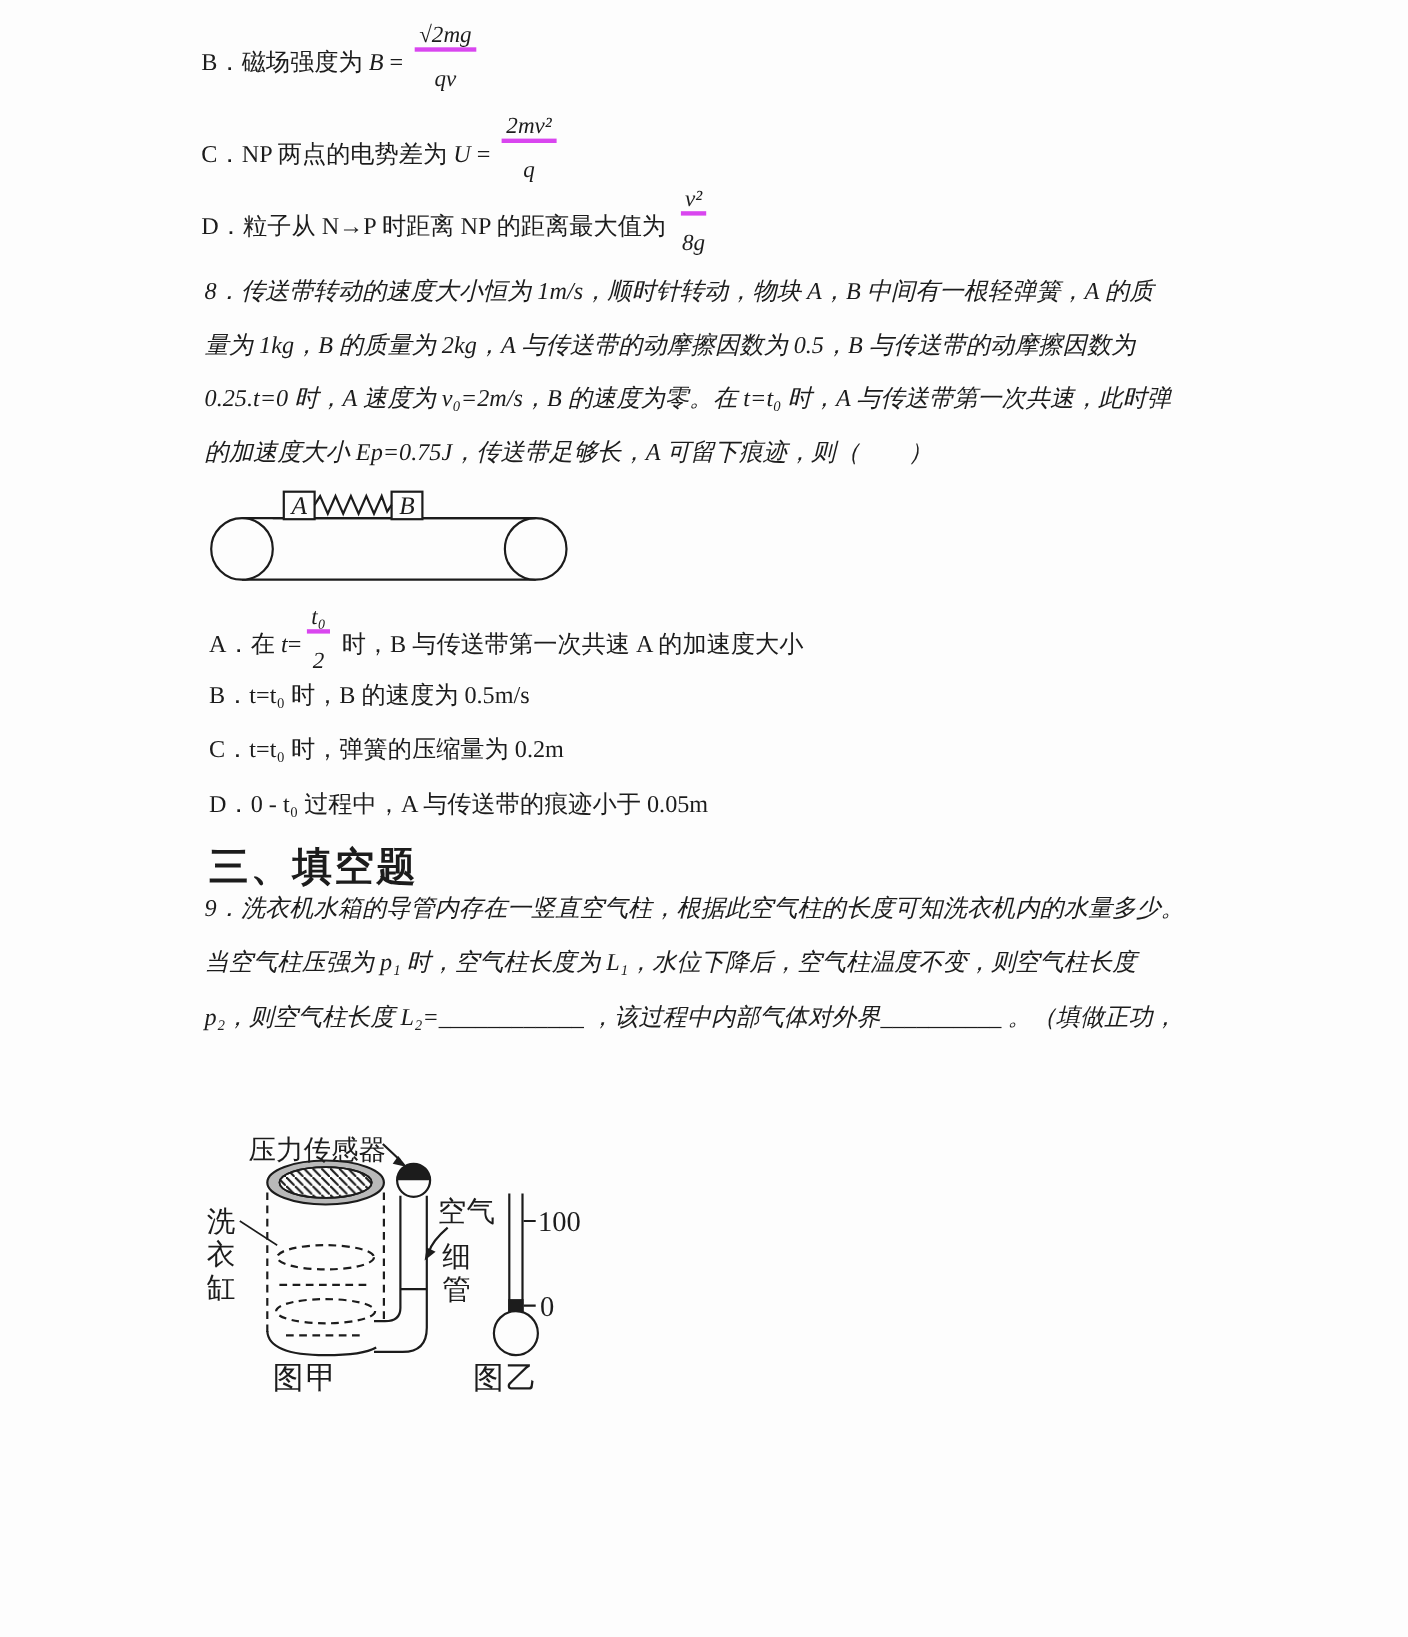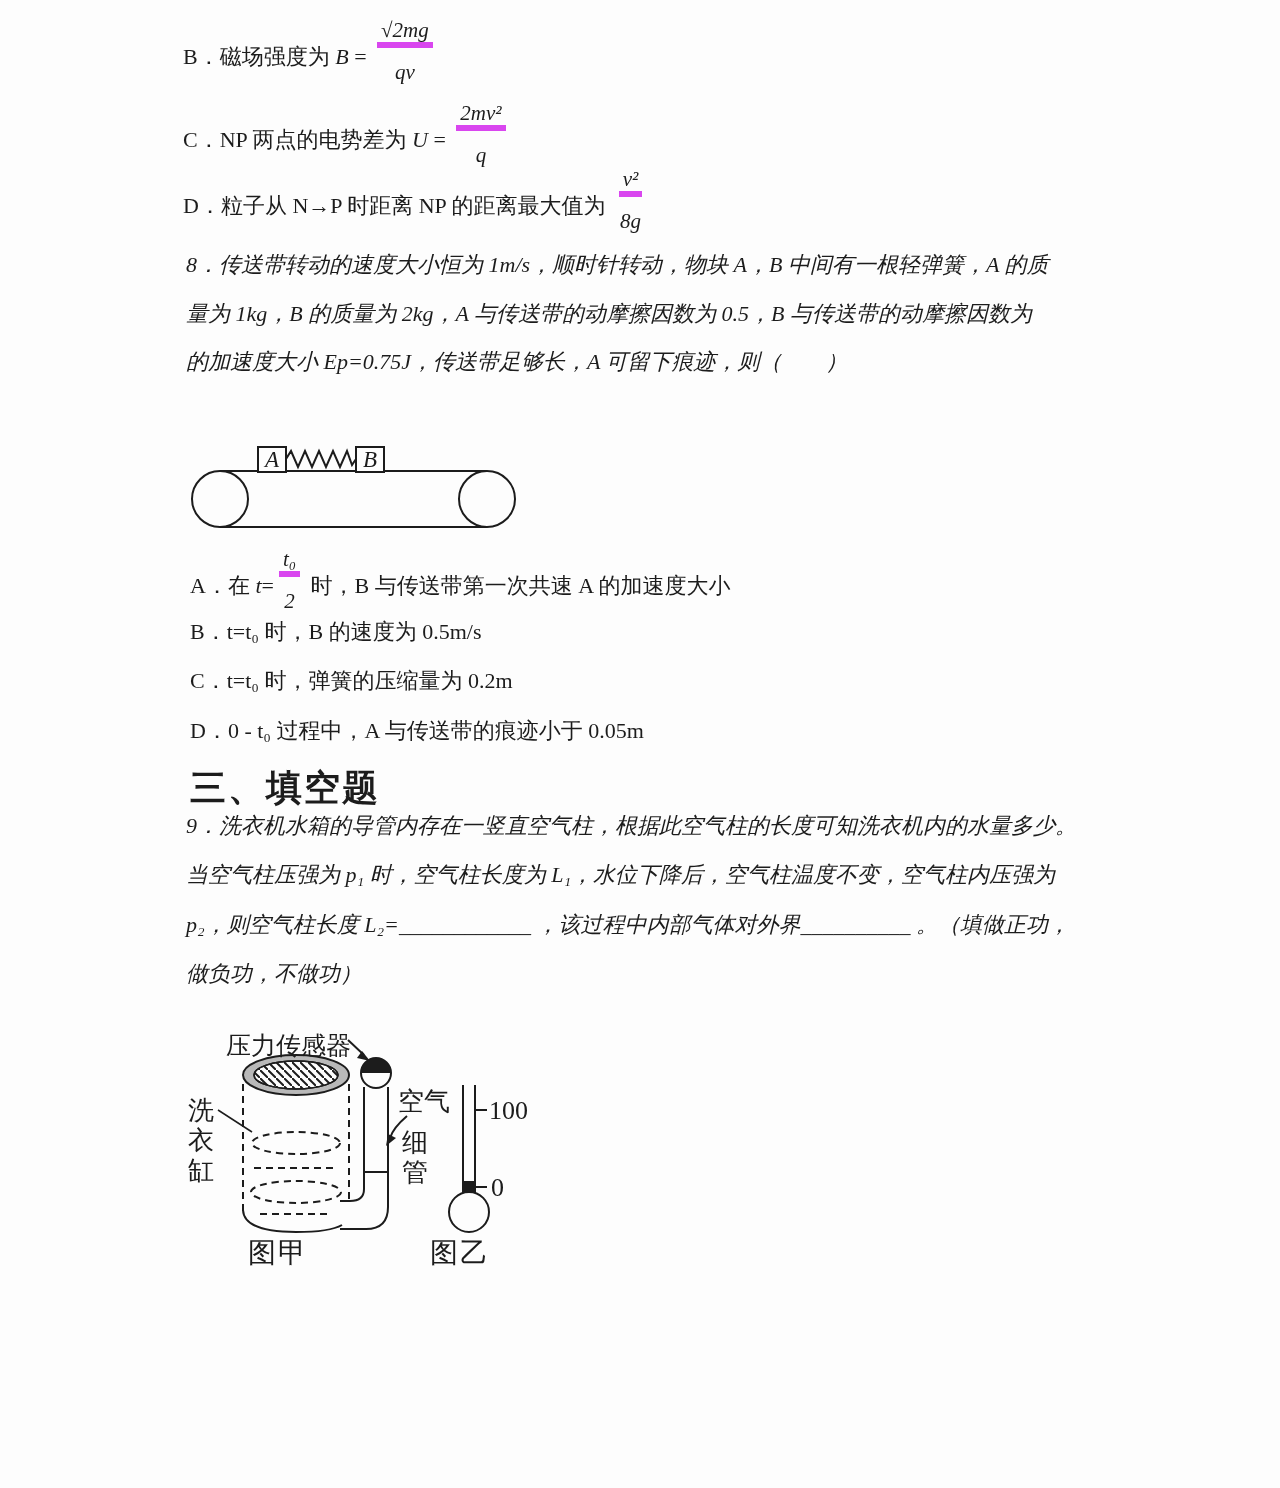--- a/index.html
+++ b/index.html
@@ -25,21 +25,21 @@
   .frac{
     display:inline-flex;
     flex-direction:column;
     align-items:center;
     vertical-align:middle;
     line-height:1.15;
     margin:0 5px;
     font-style:italic;
     font-size:21px;
   }
-  .frac .num{border-bottom:6px solid #d946ef;padding:0 4px;}
+  .frac .num{border-bottom:4px solid #d946ef;padding:0 4px;}
   .frac .den{padding:12px 4px;}
   .para{position:absolute;left:186px;}
   .pline{
     height:48.5px;
     display:flex;
     align-items:center;
     white-space:pre;
     font-style:italic;
   }
   .para-q9 .pline{height:49.5px;}
@@ -87,20 +87,21 @@
     <span>粒子从 N→P 时距离 NP 的距离最大值为 </span>
     <span class="frac">
       <span class="num">v²</span>
       <span class="den">8g</span>
     </span>
   </div>
 
   <div class="para" style="top:241px;">
     <div class="pline">8．传送带转动的速度大小恒为 1m/s，顺时针转动，物块 A，B 中间有一根轻弹簧，A 的质</div>
     <div class="pline">量为 1kg，B 的质量为 2kg，A 与传送带的动摩擦因数为 0.5，B 与传送带的动摩擦因数为</div>
+    <div class="pline">0.25.t=0 时，A 速度为 v₀=2m/s，B 的速度为零。在 t=t₀ 时，A 与传送带第一次共速，此时弹</div>
     <div class="pline">的加速度大小 Ep=0.75J，传送带足够长，A 可留下痕迹，则（　　）</div>
   </div>
 
   <svg class="diagram" style="left:190px;top:442px;" width="340" height="112" viewBox="0 0 340 112">
     <line x1="30" y1="29" x2="297" y2="29" stroke="#1c1c1c" stroke-width="2"></line>
     <line x1="30" y1="85" x2="297" y2="85" stroke="#1c1c1c" stroke-width="2"></line>
     <circle cx="30" cy="57" r="28" fill="#fdfdfd" stroke="#1c1c1c" stroke-width="2"></circle>
     <circle cx="297" cy="57" r="28" fill="#fdfdfd" stroke="#1c1c1c" stroke-width="2"></circle>
     <line x1="58" y1="29" x2="297" y2="29" stroke="#1c1c1c" stroke-width="2"></line>
     <rect x="68" y="5" width="28" height="25" fill="#fdfdfd" stroke="#1c1c1c" stroke-width="2"></rect>
@@ -134,23 +135,22 @@
 
   <div class="opt-row" style="top:716px;left:190px;height:30px;">
     <span class="opt-label">D．</span>
     <span>0 - t₀ 过程中，A 与传送带的痕迹小于 0.05m</span>
   </div>
 
   <div class="section-header">三、填空题</div>
 
   <div class="para para-q9" style="top:801px;">
     <div class="pline">9．洗衣机水箱的导管内存在一竖直空气柱，根据此空气柱的长度可知洗衣机内的水量多少。</div>
-    <div class="pline">当空气柱压强为 p₁ 时，空气柱长度为 L₁，水位下降后，空气柱温度不变，空气柱内压强为</div>
+    <div class="pline">当空气柱压强为 p₁ 时，空气柱长度为 L₁，水位下降后，空气柱温度不变，则空气柱长度</div>
     <div class="pline">p₂，则空气柱长度 L₂=____________ ，该过程中内部气体对外界__________ 。（填做正功，</div>
-    <div class="pline">做负功，不做功）</div>
   </div>
 
   <svg class="diagram" style="left:180px;top:1022px;" width="350" height="252" viewBox="0 0 350 252">
     <defs>
       <pattern id="hatch" patternUnits="userSpaceOnUse" width="8" height="8">
         <path d="M-2,-2 L10,10" stroke="#1c1c1c" stroke-width="2"></path>
       </pattern>
     </defs>
 
     <path d="M208,65 L208,185 Q208,207 186,207 L160,207" fill="none" stroke="#1c1c1c" stroke-width="2"></path>

